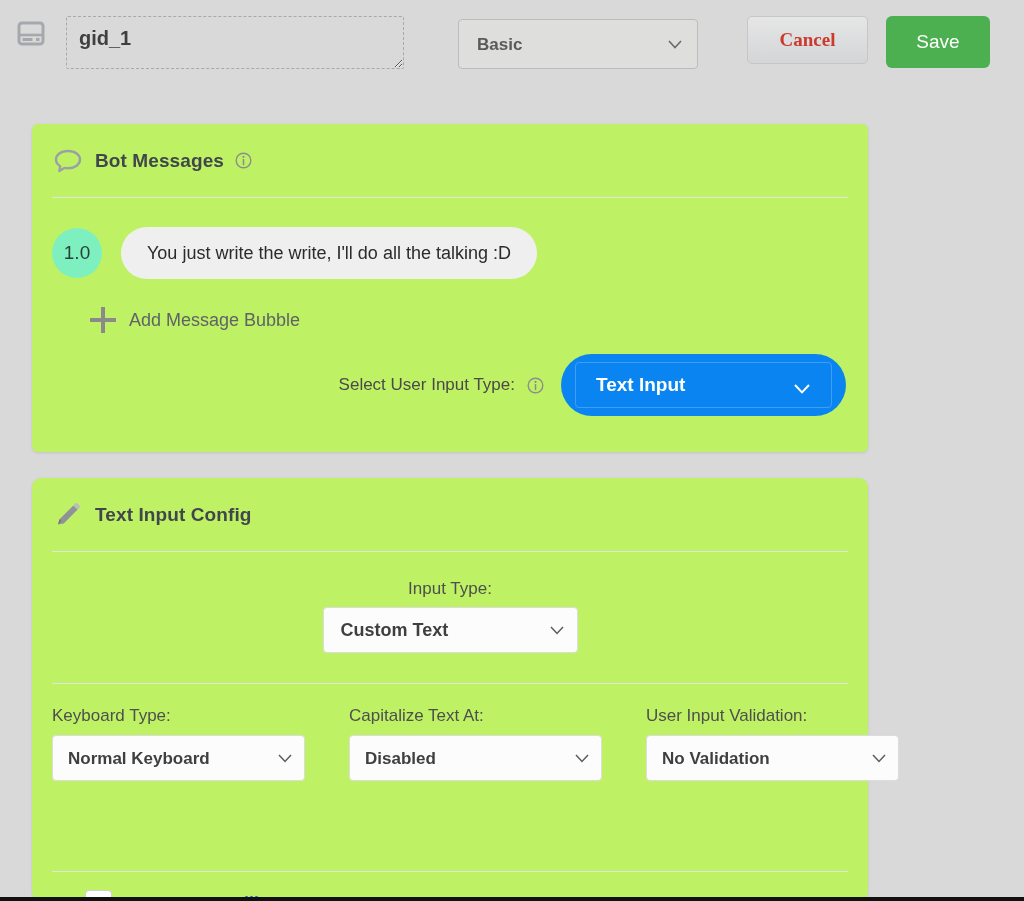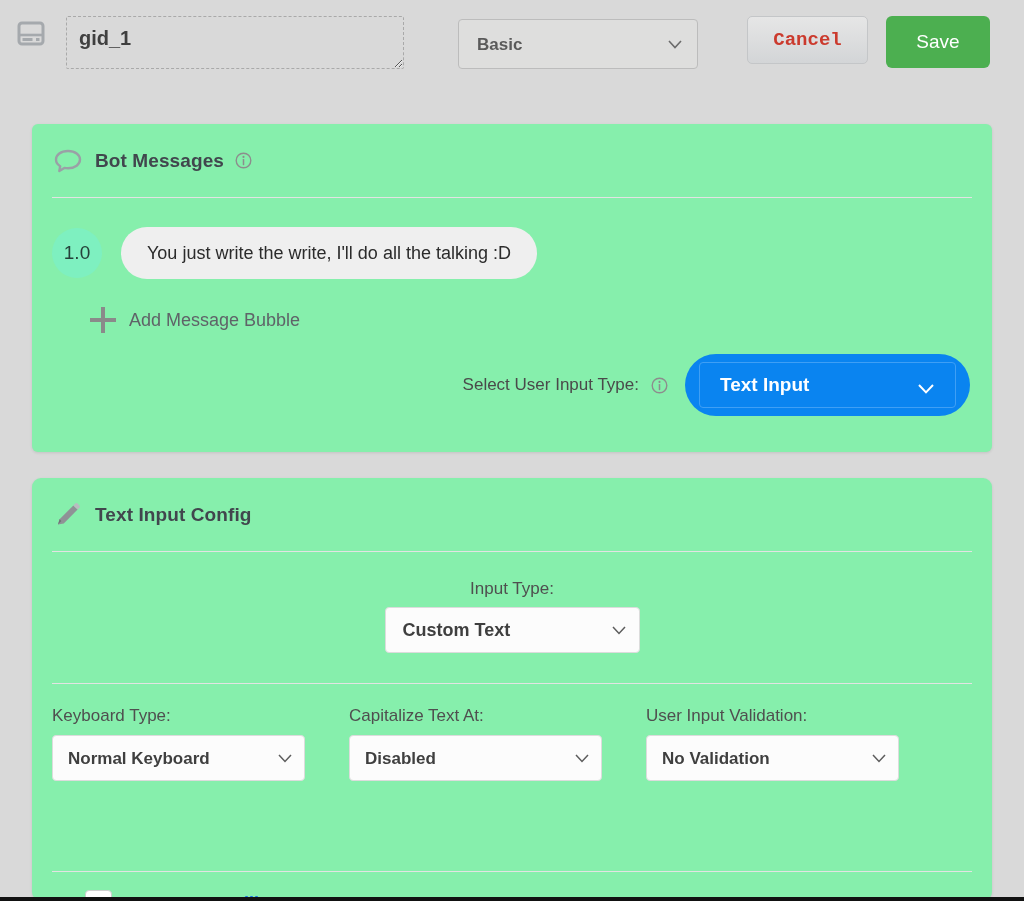--- a/index.html
+++ b/index.html
@@ -68,21 +68,21 @@
   .chev svg { display: block; width: 100%; height: 100%; }
 
   .btn-cancel {
     position: absolute;
     left: 747px; top: 16px;
     width: 121px; height: 48px;
     background: linear-gradient(#e6e6e6, #d3d5d7);
     border: 1px solid #c4c6c8;
     border-radius: 5px;
     color: #cb3a2d;
-    font-family: Liberation Mono, monospace;
+    font-family: Liberation Serif, serif;
     font-size: 19px;
     font-weight: bold;
     cursor: pointer;
   }
   .btn-save {
     position: absolute;
     left: 886px; top: 16px;
     width: 104px; height: 52px;
     background: #4caf50;
     border: none;
@@ -91,22 +91,22 @@
     font-family: "Liberation Sans", sans-serif;
     font-size: 19px;
     font-weight: normal;
     cursor: pointer;
   }
 
   
   .card {
     position: absolute;
     left: 32px;
-    width: 960px;
-    background: #86efac;
+    width: 836px;
+    background: #bef264;
     border-radius: 6px;
     box-shadow: 0 1px 3px rgba(0,0,0,0.10);
   }
   #card-bot { top: 124px; height: 328px; }
   #card-cfg { top: 478px; height: 423px; border-radius: 9px; }
 
   .card-header {
     display: flex;
     align-items: center;
     height: 73px;

